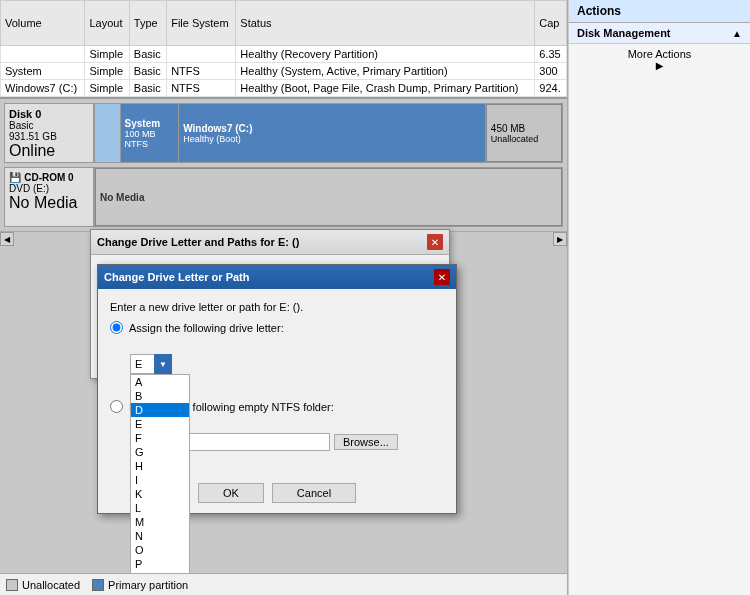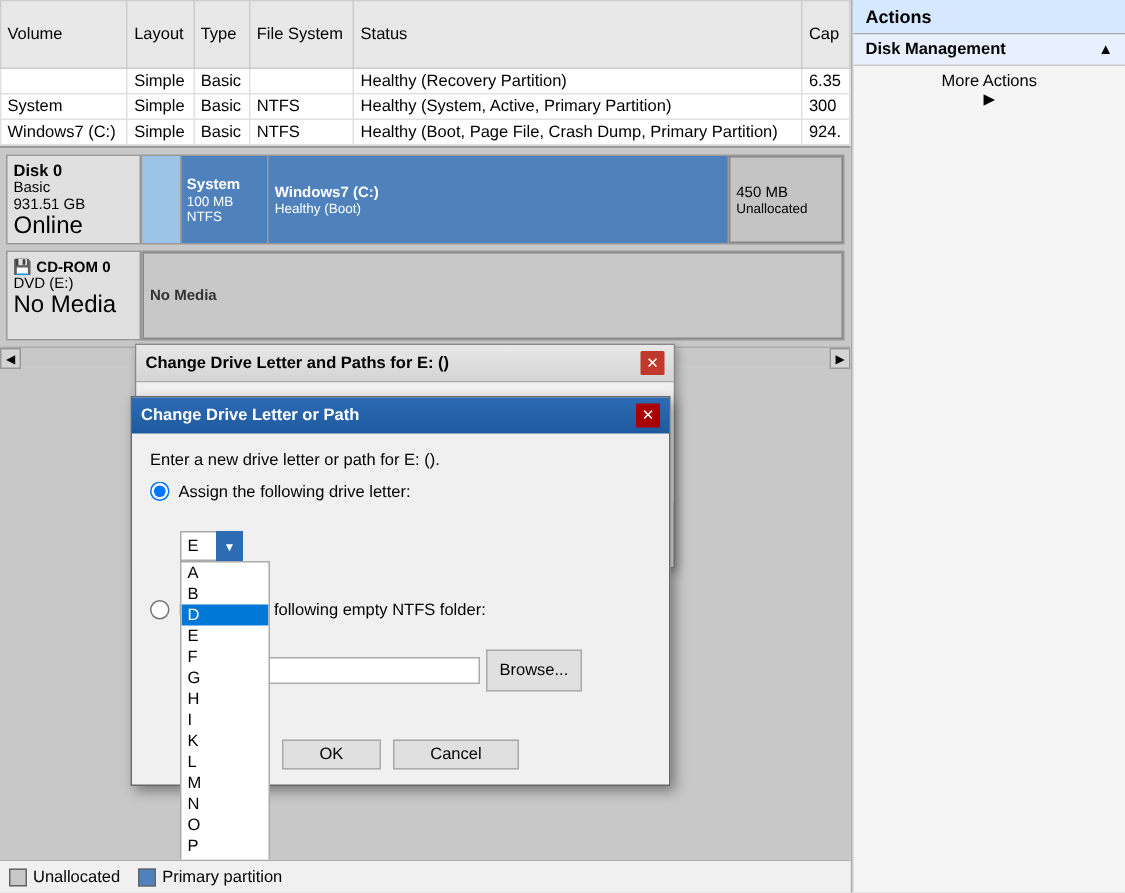--- a/index.html
+++ b/index.html
@@ -190,21 +190,21 @@
       width: 360px;
       background: #f0f0f0;
       border: 1px solid #888;
       box-shadow: 2px 2px 6px rgba(0,0,0,0.3);
       z-index: 11;
     }
 
     .dialog-front {
       position: absolute;
       top: 165px;
-      left: 87px;
+      left: 97px;
       width: 360px;
       background: #f0f0f0;
       border: 1px solid #666;
       box-shadow: 3px 3px 8px rgba(0,0,0,0.4);
       z-index: 12;
     }
 
     .dialog-titlebar {
       background: linear-gradient(to bottom, #e8e8e8, #d4d4d4);
       padding: 4px 6px;
@@ -292,21 +292,21 @@
       font-size: 11px;
       padding: 0 2px;
     }
 
     .browse-btn {
       padding: 1px 8px;
       font-size: 11px;
       background: #e0e0e0;
       border: 1px solid #aaa;
       cursor: pointer;
-      height: 28px;
+      height: 16px;
     }
 
     .dialog-buttons {
       display: flex;
       justify-content: center;
       gap: 8px;
       padding: 4px 12px 12px;
     }
 
     .dialog-btn {

